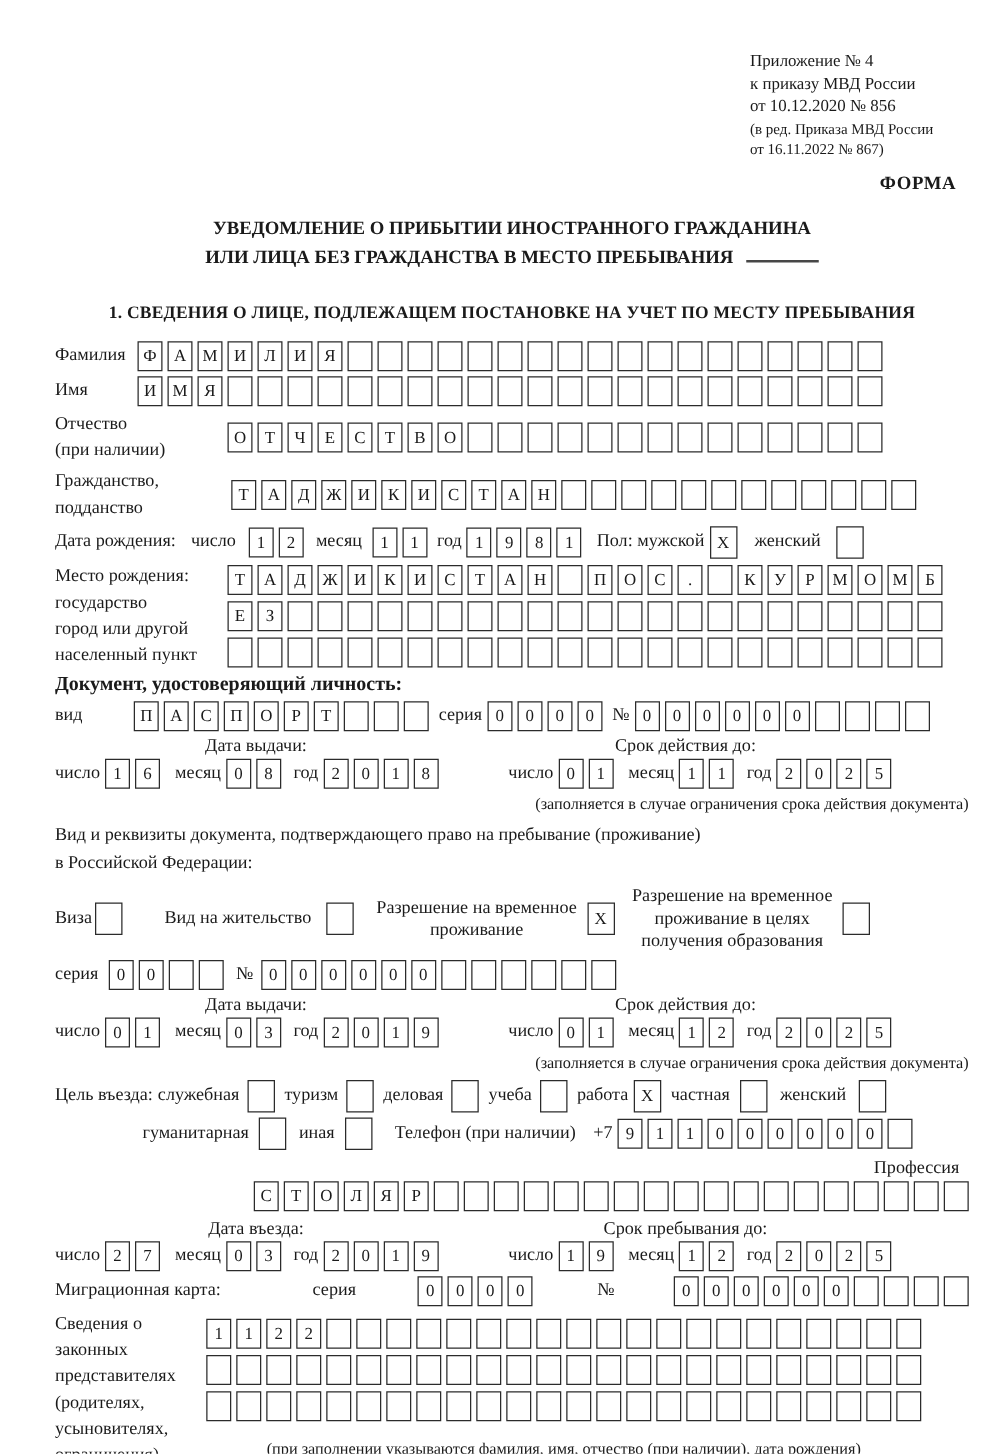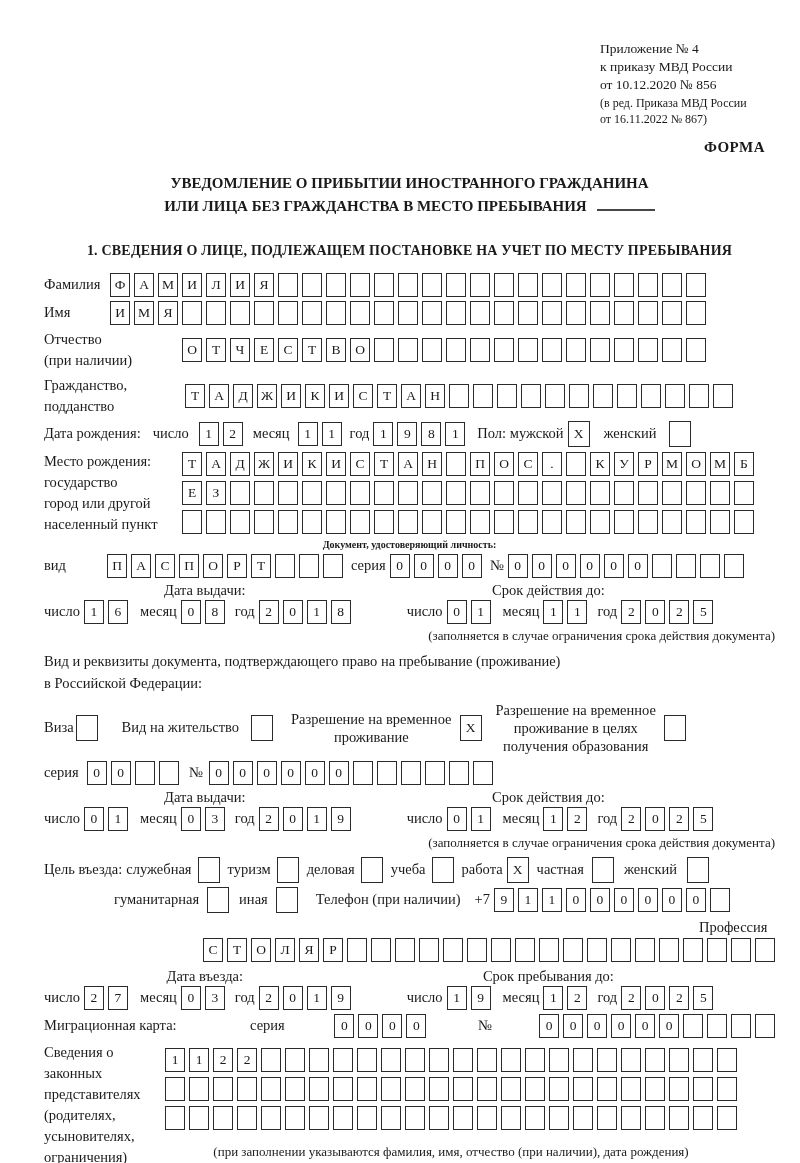--- a/index.html
+++ b/index.html
@@ -32,25 +32,25 @@
     display:flex; align-items:center; justify-content:center;
     font-size:13.5px;
   }
   .cb .cell { width:22px; height:26px; }
 
   .w66 { width:66px; } .w76 { width:76px; } .w111 { width:111px; }
   .w138 { width:138px; } .w121 { width:121px; } .w63 { width:63px; }
 
   .ml2{margin-left:2px;} .ml4{margin-left:4px;} .ml6{margin-left:6px;}
   .ml8{margin-left:8px;} .ml10{margin-left:10px;} .ml12{margin-left:12px;}
-  .ml14{margin-left:14px;} .ml16{margin-left:24px;} .ml18{margin-left:18px;}
+  .ml14{margin-left:14px;} .ml16{margin-left:34px;} .ml18{margin-left:18px;}
   .ml30{margin-left:30px;} .ml56{margin-left:56px;} .ml70{margin-left:70px;}
   .mt4{margin-top:4px;} .mt6{margin-top:6px;}
 
-  .center-bold { text-align:center; font-weight:bold; font-size:10px; margin:2px 0 4px 0; }
+  .center-bold { text-align:left; font-weight:bold; font-size:16px; margin:2px 0 4px 0; }
   .dual { display:flex; font-size:14.5px; margin-bottom:1px; }
   .half1 { width:44%; text-align:center; }
   .half2 { width:50%; text-align:center; }
   .dg { display:flex; align-items:center; gap:4px; }
   .note-right { text-align:right; font-size:13px; margin-bottom:6px; }
   .plain { font-size:14.5px; line-height:1.55; }
   .wrap { white-space:pre-line; text-align:center; line-height:1.25; font-size:14.5px; }
   .purpose { align-items:center; font-size:14px; }
   .rep-note { font-size:13px; text-align:center; margin-top:8px; width:572px; }
 </style>

